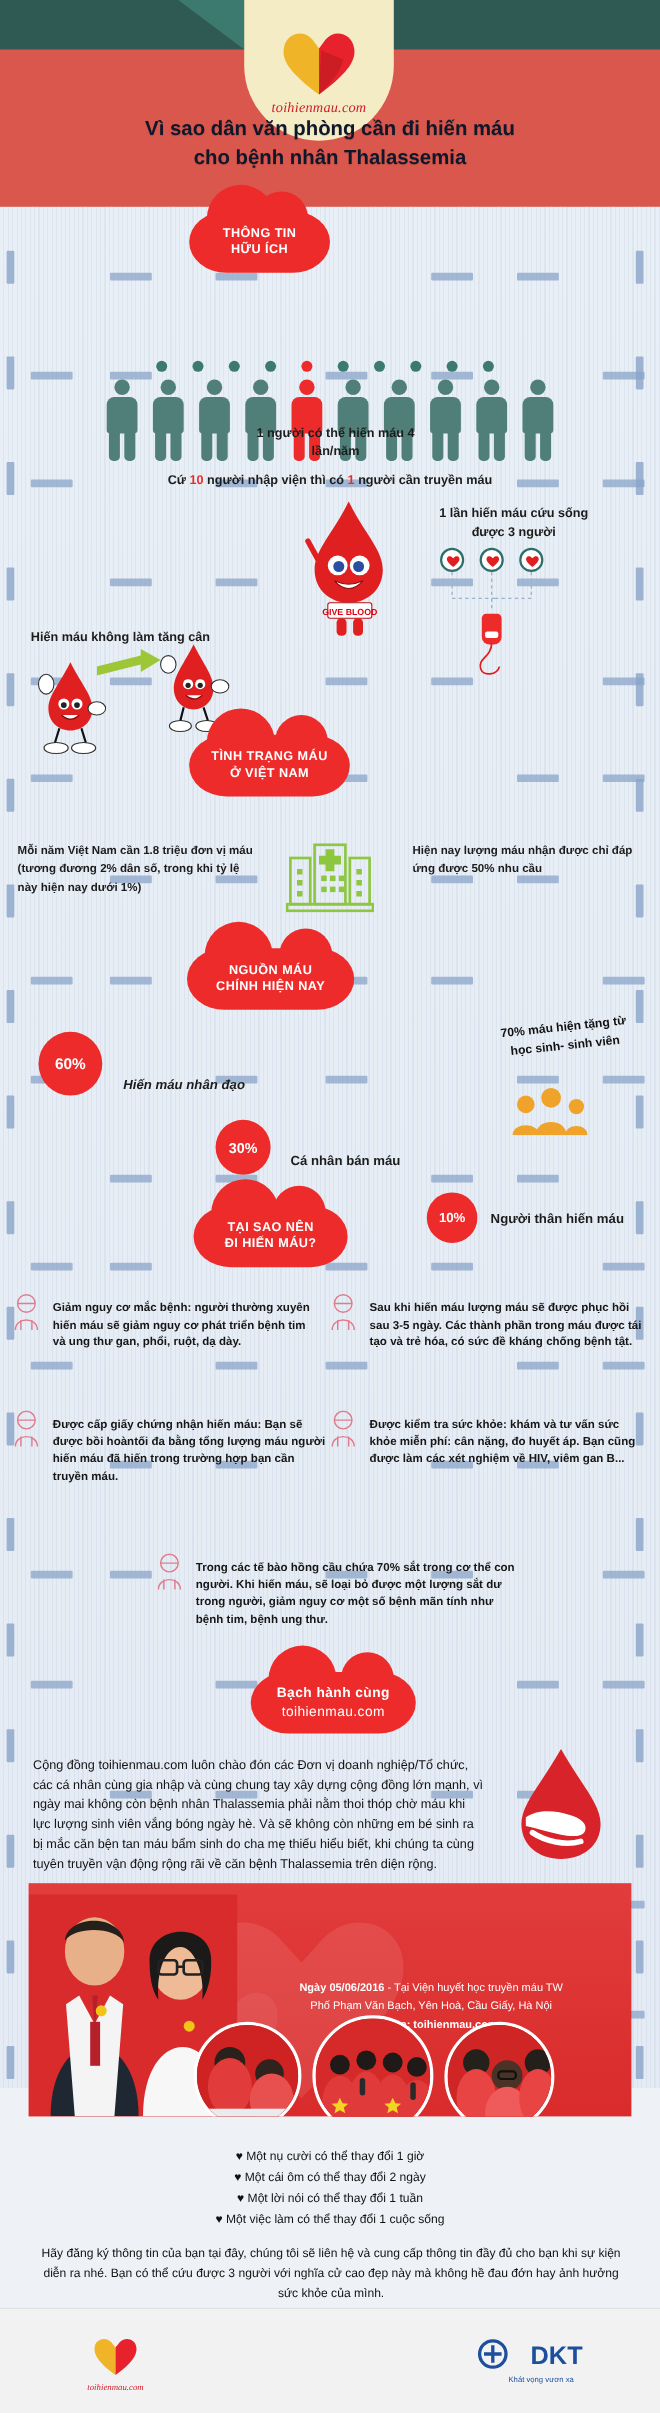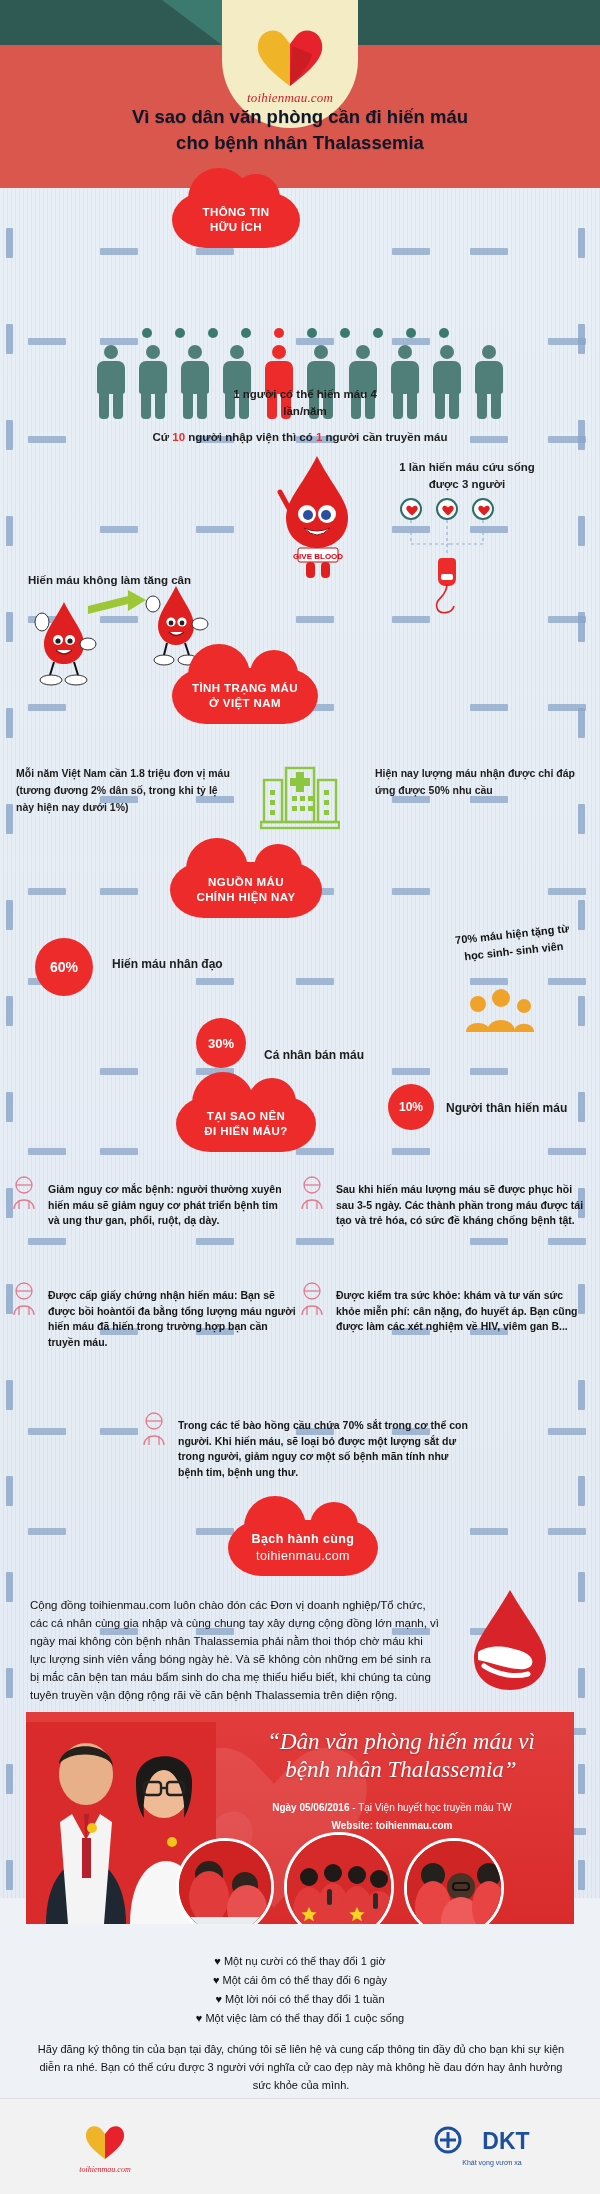--- a/index.html
+++ b/index.html
@@ -512,21 +512,21 @@
 <svg style="position:absolute;left:462px;top:986px;width:80px;height:46px;">
   <circle cx="16" cy="18" r="8" fill="#f0a32a"></circle>
   <path d="M4 46 C4 34 28 34 28 46 Z" fill="#f0a32a"></path>
   <circle cx="62" cy="20" r="7" fill="#f0a32a"></circle>
   <path d="M52 46 C52 35 72 35 72 46 Z" fill="#f0a32a"></path>
   <circle cx="39" cy="12" r="9" fill="#f0a32a"></circle>
   <path d="M25 46 C25 30 53 30 53 46 Z" fill="#f0a32a"></path>
 </svg>
 
 <div class="pct" style="left:35px;top:938px;width:58px;height:58px;font-size:14px;">60%</div>
-<div class="txt b" style="left:112px;top:956px;font-size:12px;">Hiến máu nhân đạo</div>
+<div class="txt b" style="left:112px;top:978px;font-size:12px;font-style:italic;">Hiến máu nhân đạo</div>
 
 <div class="pct" style="left:196px;top:1018px;width:50px;height:50px;font-size:13px;">30%</div>
 <div class="txt b" style="left:264px;top:1047px;font-size:12px;">Cá nhân bán máu</div>
 
 <div class="pct" style="left:388px;top:1084px;width:46px;height:46px;font-size:12px;">10%</div>
 <div class="txt b" style="left:446px;top:1100px;font-size:12px;">Người thân hiến máu</div>
 
 <div class="cloud" style="left:176px;top:1096px;width:140px;height:56px;font-size:11.5px;">
   <span>
     <span>TẠI SAO NÊN</span><br>
@@ -620,29 +620,26 @@
       <ellipse cx="138" cy="66" rx="26" ry="30" fill="#eebb96"></ellipse>
       <path d="M110 62 C108 26 168 24 166 62 C166 82 160 92 158 96 C160 70 150 48 138 48 C124 48 116 70 118 96 C114 90 110 80 110 62 Z" fill="#1c1a18"></path>
       <rect x="118" y="60" width="17" height="13" rx="3" fill="none" stroke="#222" stroke-width="2.4"></rect>
       <rect x="141" y="60" width="17" height="13" rx="3" fill="none" stroke="#222" stroke-width="2.4"></rect>
       <path d="M135 66 h6" stroke="#222" stroke-width="2.4"></path>
       <path d="M104 202 C104 118 176 118 176 202 Z" fill="#f7f7f7"></path>
       <circle cx="146" cy="120" r="5" fill="#f2c417"></circle>
     </svg>
   </div>
 
-  <div class="quote">
-    <div>“Dân văn phòng hiến máu vì</div>
-    <div>bệnh nhân Thalassemia”</div>
-  </div>
 
   <div class="meta">
     <div>
       <b>Ngày 05/06/2016</b><span> - Tại Viện huyết học truyền máu TW</span>
     </div>
+    <div>Phố Phạm Văn Bạch, Yên Hoà, Cầu Giấy, Hà Nội</div>
     <div style="font-weight:bold;margin-top:2px;">Website: toihienmau.com</div>
   </div>
 
   <div class="ppl-photo" style="left:150px;top:126px;width:98px;height:98px;border:3px solid #fff;">
     <svg viewBox="0 0 98 98" width="98" height="98">
       <rect width="98" height="98" fill="#cf2222"></rect>
       <circle cx="30" cy="34" r="14" fill="#2b211c"></circle>
         <ellipse cx="30" cy="56" rx="20" ry="26" fill="#e23b3b"></ellipse>
       <circle cx="66" cy="44" r="13" fill="#30231d"></circle>
         <ellipse cx="68" cy="68" rx="20" ry="24" fill="#e85050"></ellipse>
@@ -683,21 +680,21 @@
         <ellipse cx="54" cy="80" rx="20" ry="24" fill="#ef5a5a"></ellipse>
       <circle cx="82" cy="34" r="12" fill="#251f1b"></circle>
         <ellipse cx="82" cy="66" rx="17" ry="26" fill="#e84444"></ellipse>
       <rect x="46" y="42" width="16" height="7" rx="3" fill="none" stroke="#111" stroke-width="2"></rect>
     </svg>
   </div>
 </div>
 
 <div class="bullets" style="top:1952px;">
   <div>♥ Một nụ cười có thể thay đổi 1 giờ</div>
-  <div>♥ Một cái ôm có thể thay đổi 6 ngày</div>
+  <div>♥ Một cái ôm có thể thay đổi 2 ngày</div>
   <div>♥ Một lời nói có thể thay đổi 1 tuần</div>
   <div>♥ Một việc làm có thể thay đổi 1 cuộc sống</div>
 </div>
 
 <div style="position:absolute;left:34px;top:2040px;width:534px;text-align:center;font-size:11px;line-height:18px;color:#111;">Hãy đăng ký thông tin của bạn tại đây, chúng tôi sẽ liên hệ và cung cấp thông tin đầy đủ cho bạn khi sự kiện diễn ra nhé. Bạn có thể cứu được 3 người với nghĩa cử cao đẹp này mà không hề đau đớn hay ảnh hưởng sức khỏe của mình.</div>
 
 <div class="footer">
   <div style="position:absolute;left:50px;top:22px;text-align:center;width:110px;">
     <svg viewBox="0 0 46 40" width="46" height="40">
       <path d="M23 38 C 9 28, 3 20, 4 13 C 5 5, 14 3, 19 8 L 23 13 Z" fill="#f0b429"></path>

